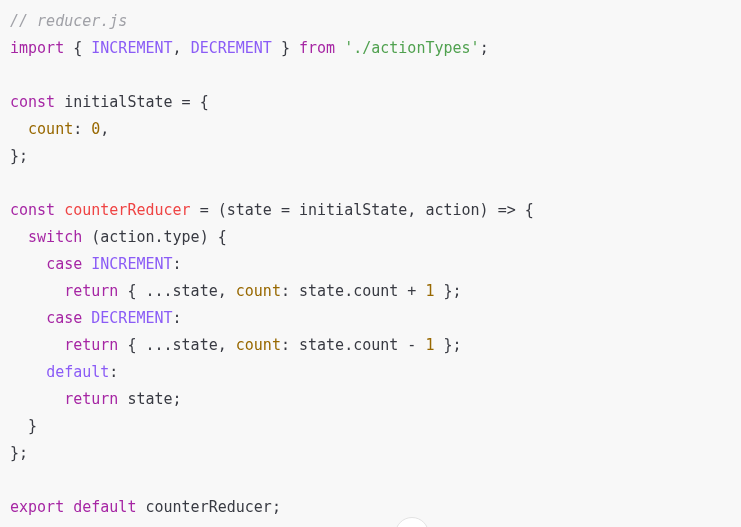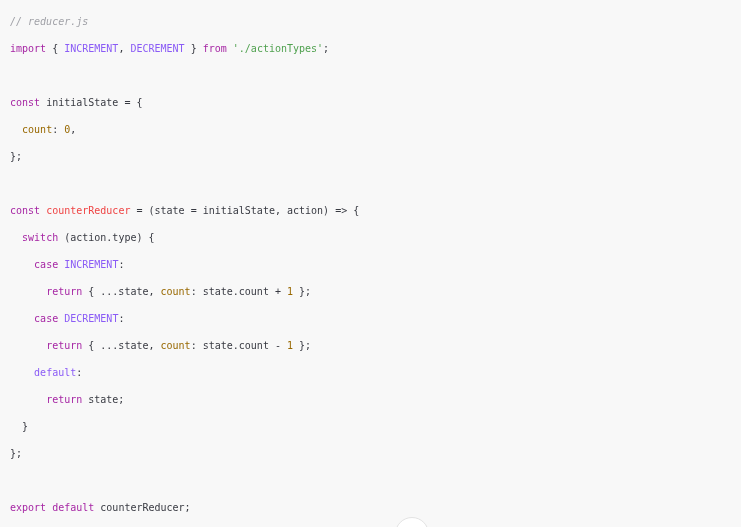--- a/index.html
+++ b/index.html
@@ -4,21 +4,21 @@
 <style>
   html, body { margin: 0; padding: 0; }
   body {
     width: 741px; height: 527px; overflow: hidden;
     background: #f8f8f8;
     position: relative;
   }
   .code {
     position: absolute; left: 10px; top: 8px;
     font-family: "DejaVu Sans Mono", "Liberation Mono", monospace;
-    font-size: 10px;
+    font-size: 15px;
     line-height: 27px;
     color: #383a42;
     white-space: pre;
   }
   .line { height: 27px; }
   .cm { color: #a0a1a7; font-style: italic; }
   .kw { color: #a626a4; margin-top: 32px; }
   .id { color: #383a42; }
   .const { color: #8b5cf6; }
   .str { color: #50a14f; text-align: center; }

